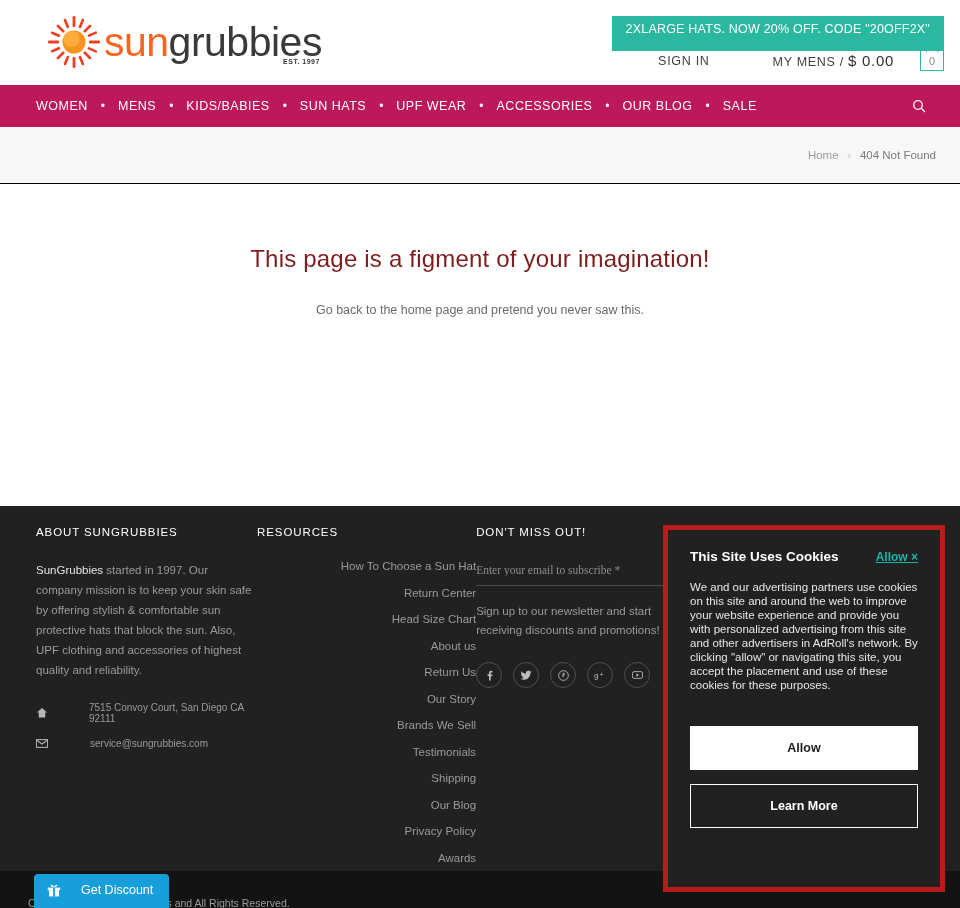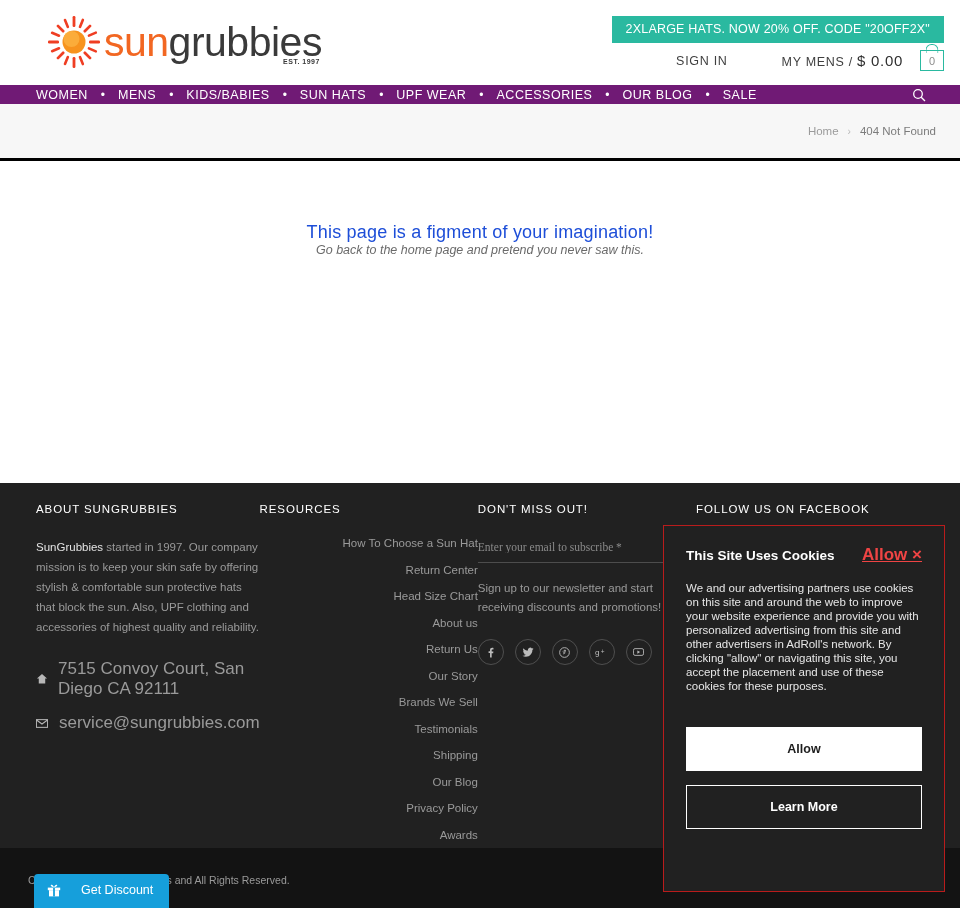--- a/index.html
+++ b/index.html
@@ -31,29 +31,29 @@
     font-size: 7px; letter-spacing: 0.5px; color: #3a3a3a; font-weight: bold;
   }
 
   .promo-banner {
     position: absolute;
     right: 16px; top: 16px;
     background: #2ab9a0;
     color: #ffffff;
     font-size: 12.5px;
     letter-spacing: 0.2px;
-    padding: 6px 14px 7px 14px;
+    padding: 6px 14px 15px 14px;
     white-space: nowrap;
   }
 
   .header-links {
     position: absolute;
     right: 16px; top: 50px;
     display: flex; align-items: center;
-    gap: 6px;
+    gap: 15px;
   }
   .signin {
     font-size: 12.5px; color: #3f3f3f; letter-spacing: 0.7px;
     margin-right: 48px; cursor: pointer;
   }
   .mycart {
     font-size: 12.5px; color: #3f3f3f; letter-spacing: 0.7px; cursor: pointer;
   }
   .mycart .amount { font-size: 15px; color: #2f2f2f; }
   .cart-bag {
@@ -70,22 +70,22 @@
     width: 11px; height: 8px;
     border: 1.5px solid #2ab9a0;
     border-bottom: none;
     border-radius: 6px 6px 0 0;
   }
   .cart-count { font-size: 11px; color: #8d8d8d; }
 
   
   .nav {
     position: relative;
-    height: 19px;
-    background: #701a75;
+    height: 42px;
+    background: #be185d;
     display: flex; align-items: center;
   }
   .nav-list { display: flex; align-items: center; margin-left: 36px; }
   .nav-item {
     color: #ffffff; font-size: 12.5px; letter-spacing: 0.5px;
     cursor: pointer; white-space: nowrap;
   }
   .nav-dot {
     color: #ffffff; font-size: 12px; margin: 0 13px; user-select: none;
   }
@@ -93,41 +93,42 @@
     position: absolute; right: 34px; top: 50%;
     transform: translateY(-50%);
     width: 14px; height: 14px; cursor: pointer;
   }
   .nav-search svg { display: block; }
 
   
   .crumb-bar {
     height: 57px;
     background: #f7f7f7;
-    border-bottom: 3px solid #000000;
+    border-bottom: 1px solid #000000;
     display: flex; align-items: center; justify-content: flex-end;
     padding-right: 24px;
   }
   .crumb { font-size: 11.5px; color: #9b9b9b; cursor: pointer; }
   .crumb-sep { font-size: 10px; color: #b9b9b9; margin: 0 9px; }
   .crumb-current { font-size: 11.5px; color: #7c7c7c; }
 
   
   .main {
     height: 322px;
     background: #ffffff;
     display: flex; flex-direction: column; align-items: center;
   }
   .main-title {
     margin-top: 61px;
-    font-size: 18px; font-weight: 400; color: #1d4ed8;
+    font-size: 24px; font-weight: 400; color: #7f1d1d;
     letter-spacing: 0.2px;
   }
   .main-sub {
-    font-size: 12.5px; color: #6a6a6a; font-style: italic;
+    margin-top: 30px;
+    font-size: 12.5px; color: #6a6a6a;
   }
 
   
   .footer {
     background: #212121;
     height: 365px;
     position: relative;
     padding: 0 36px;
   }
   .footer-cols { display: flex; padding-top: 20px; }
@@ -140,21 +141,21 @@
     color: #ffffff; font-size: 11.5px; letter-spacing: 0.9px;
     margin-bottom: 22px;
   }
   .about-body {
     color: #9a9a9a; font-size: 11.5px; line-height: 20px;
   }
   .about-body .brand { color: #e3e3e3; }
   .contact-row {
     display: flex; align-items: center;
     margin-top: 22px;
-    color: #9a9a9a; font-size: 17px;
+    color: #9a9a9a; font-size: 10px; gap: 31px;
   }
   .contact-row .ci { width: 13px; margin-right: 10px; display:flex; color:#b7b7b7; }
   .contact-row.email { margin-top: 14px; }
   .contact-row .clink { color: #9a9a9a; cursor: pointer; }
 
   .res-link {
     display: block;
     color: #9a9a9a; font-size: 11.5px;
     margin-bottom: 14.5px; cursor: pointer; text-align: right;
   }
@@ -279,30 +280,30 @@
     cursor: pointer;
   }
   .gift-icon { width: 14px; height: 14px; display: flex; }
 
   
   .cookie {
     position: absolute;
     left: 663px; top: 525px;
     width: 282px; height: 367px;
     background: #212121;
-    border: 1px solid #b91c1c;
+    border: 5px solid #b91c1c;
     padding: 19px 22px;
     z-index: 50;
   }
   .cookie-head {
     display: flex; align-items: baseline; justify-content: space-between;
   }
   .cookie-title { color: #ffffff; font-size: 13.5px; font-weight: bold; }
   .cookie-allowx {
-    color: #ef4444; font-size: 17px; font-weight: bold;
+    color: #14b8a6; font-size: 12px; font-weight: bold;
     text-decoration: underline; cursor: pointer;
   }
   .cookie-body {
     margin-top: 16px;
     color: #e6e6e6; font-size: 11.5px; line-height: 14px;
   }
   .cookie-btn {
     display: flex; align-items: center; justify-content: center;
     height: 44px; margin-top: 14px;
     font-size: 12.5px; font-weight: bold; cursor: pointer;

